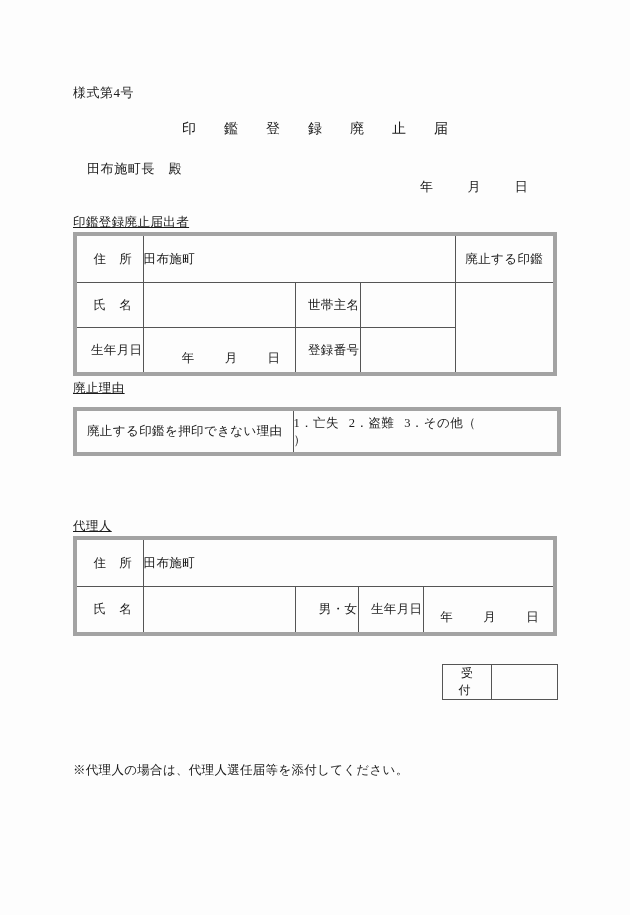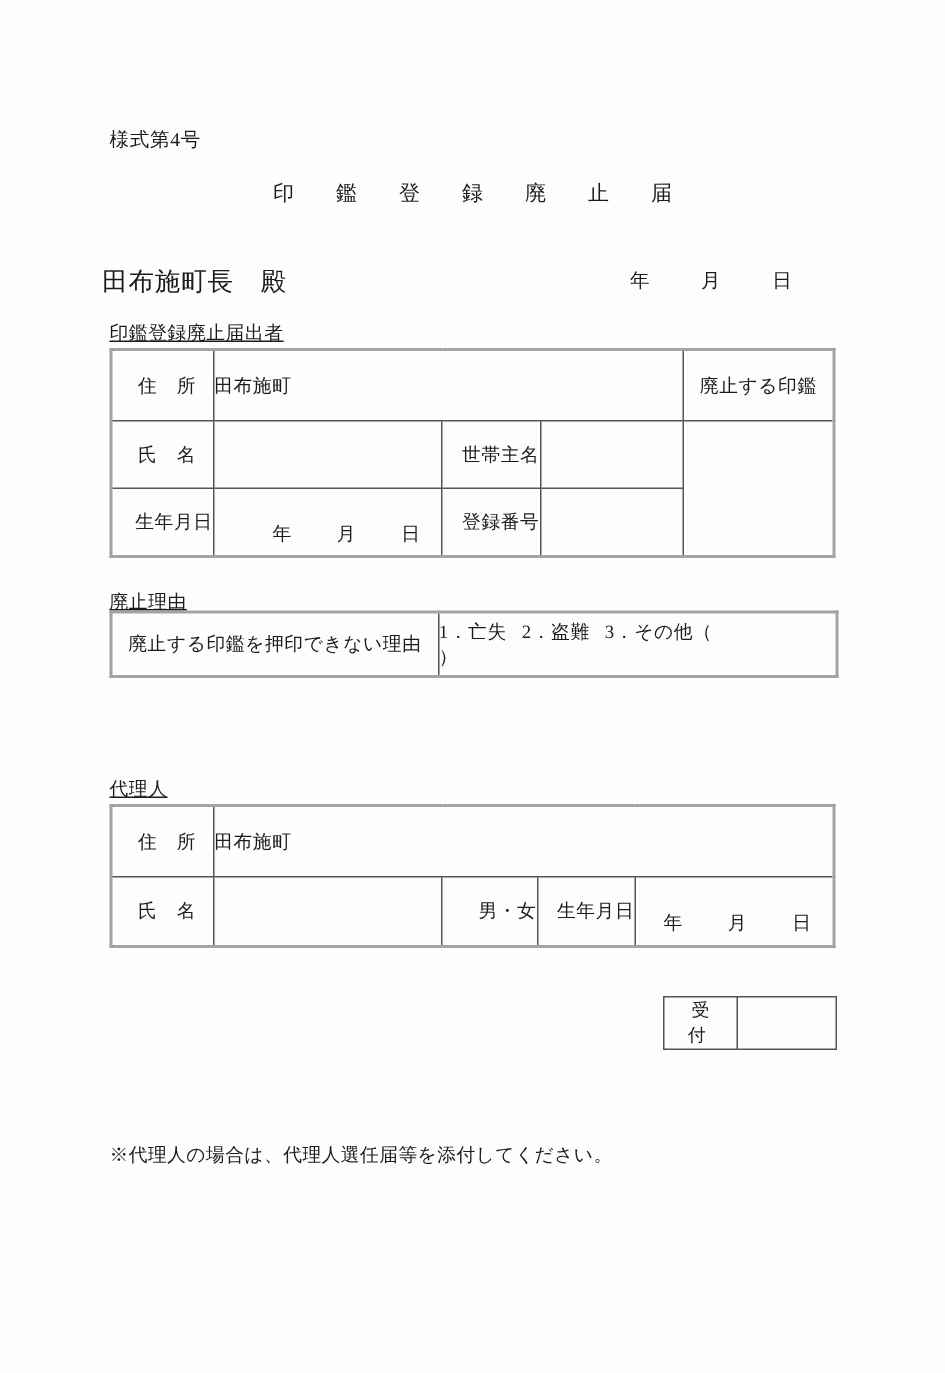--- a/index.html
+++ b/index.html
@@ -34,40 +34,39 @@
   #doc-title {
     left: 0; top: 120px;
     width: 630px;
     text-align: center;
     font-size: 14px;
     letter-spacing: 7px;
     text-indent: 7px;
   }
 
   #addressee {
-    left: 68px; top: 160px;
-    font-size: 17px;
+    left: 87px; top: 160px;
+    font-size: 13px;
     letter-spacing: 0.6px;
-    margin-top: 16px;
   }
 
   #date-line {
     left: 420px; top: 178px;
     font-size: 13px;
     letter-spacing: 0.4px;
   }
   #date-line .dsp { display: inline-block; width: 34px; }
 
   .section-label {
     font-size: 12.5px;
     letter-spacing: 0.4px;
     text-decoration: underline;
   }
   #label-applicant { left: 73px; top: 214px; }
-  #label-reason    { left: 73px; top: 393px; }
+  #label-reason    { left: 73px; top: 380px; }
   #label-agent     { left: 73px; top: 518px; }
 
   #footnote {
     left: 73px; top: 762px;
     font-size: 12.5px;
     letter-spacing: 0.3px;
   }
 
   
   table.formtbl {
@@ -77,21 +76,21 @@
     background: transparent;
   }
   table.formtbl td {
     border: 1px solid #555;
     font-size: 12.5px;
     padding: 0;
     vertical-align: middle;
     letter-spacing: 0.4px;
   }
   table.formtbl {
-    border: 2px solid #a3a3a3;
+    border: 4px solid #a3a3a3;
   }
 
   
   .lbl {
     text-align: right;
     letter-spacing: 0.4px;
   }
   .lbl-wide {
     text-align: center;
     letter-spacing: 6px;

